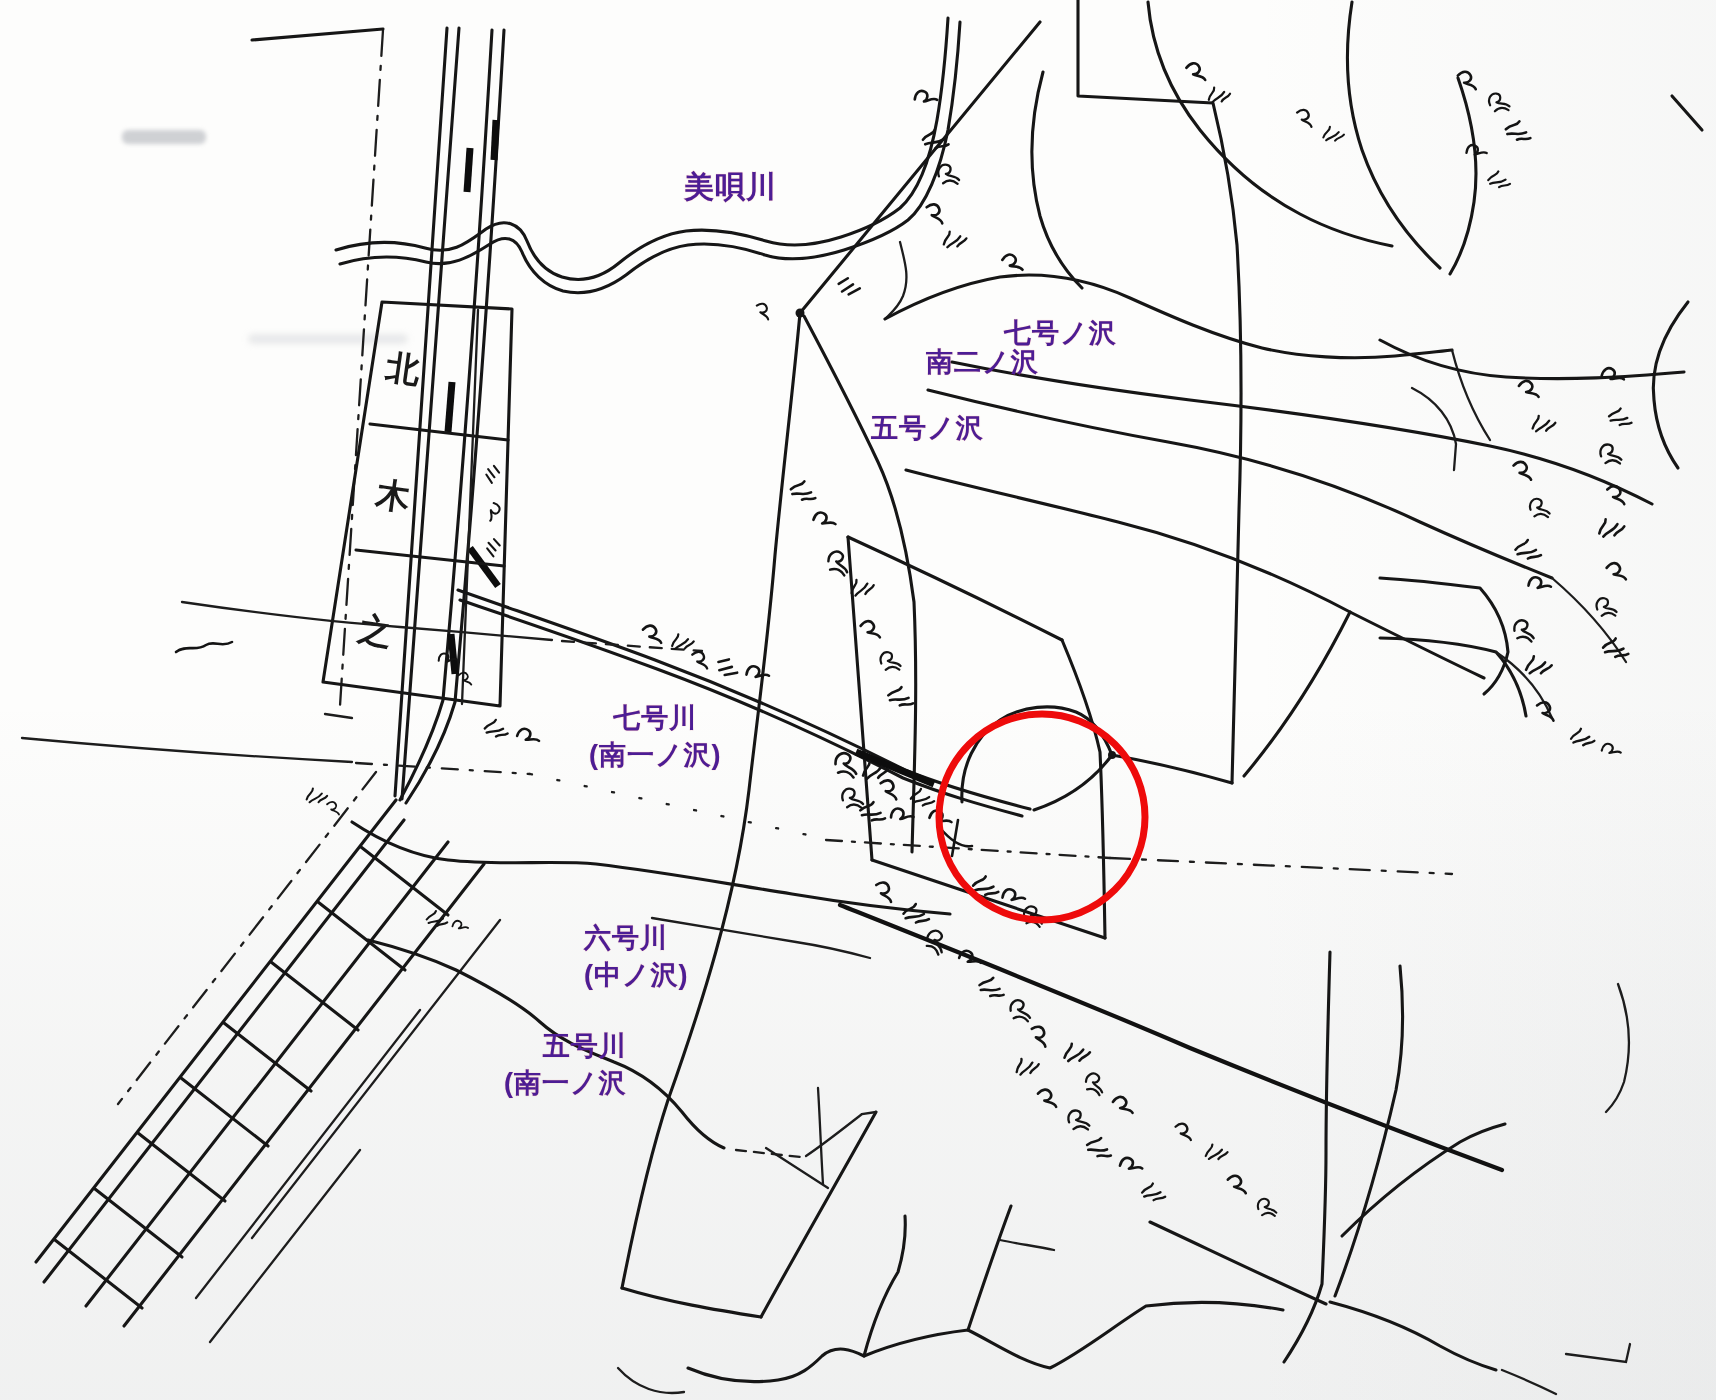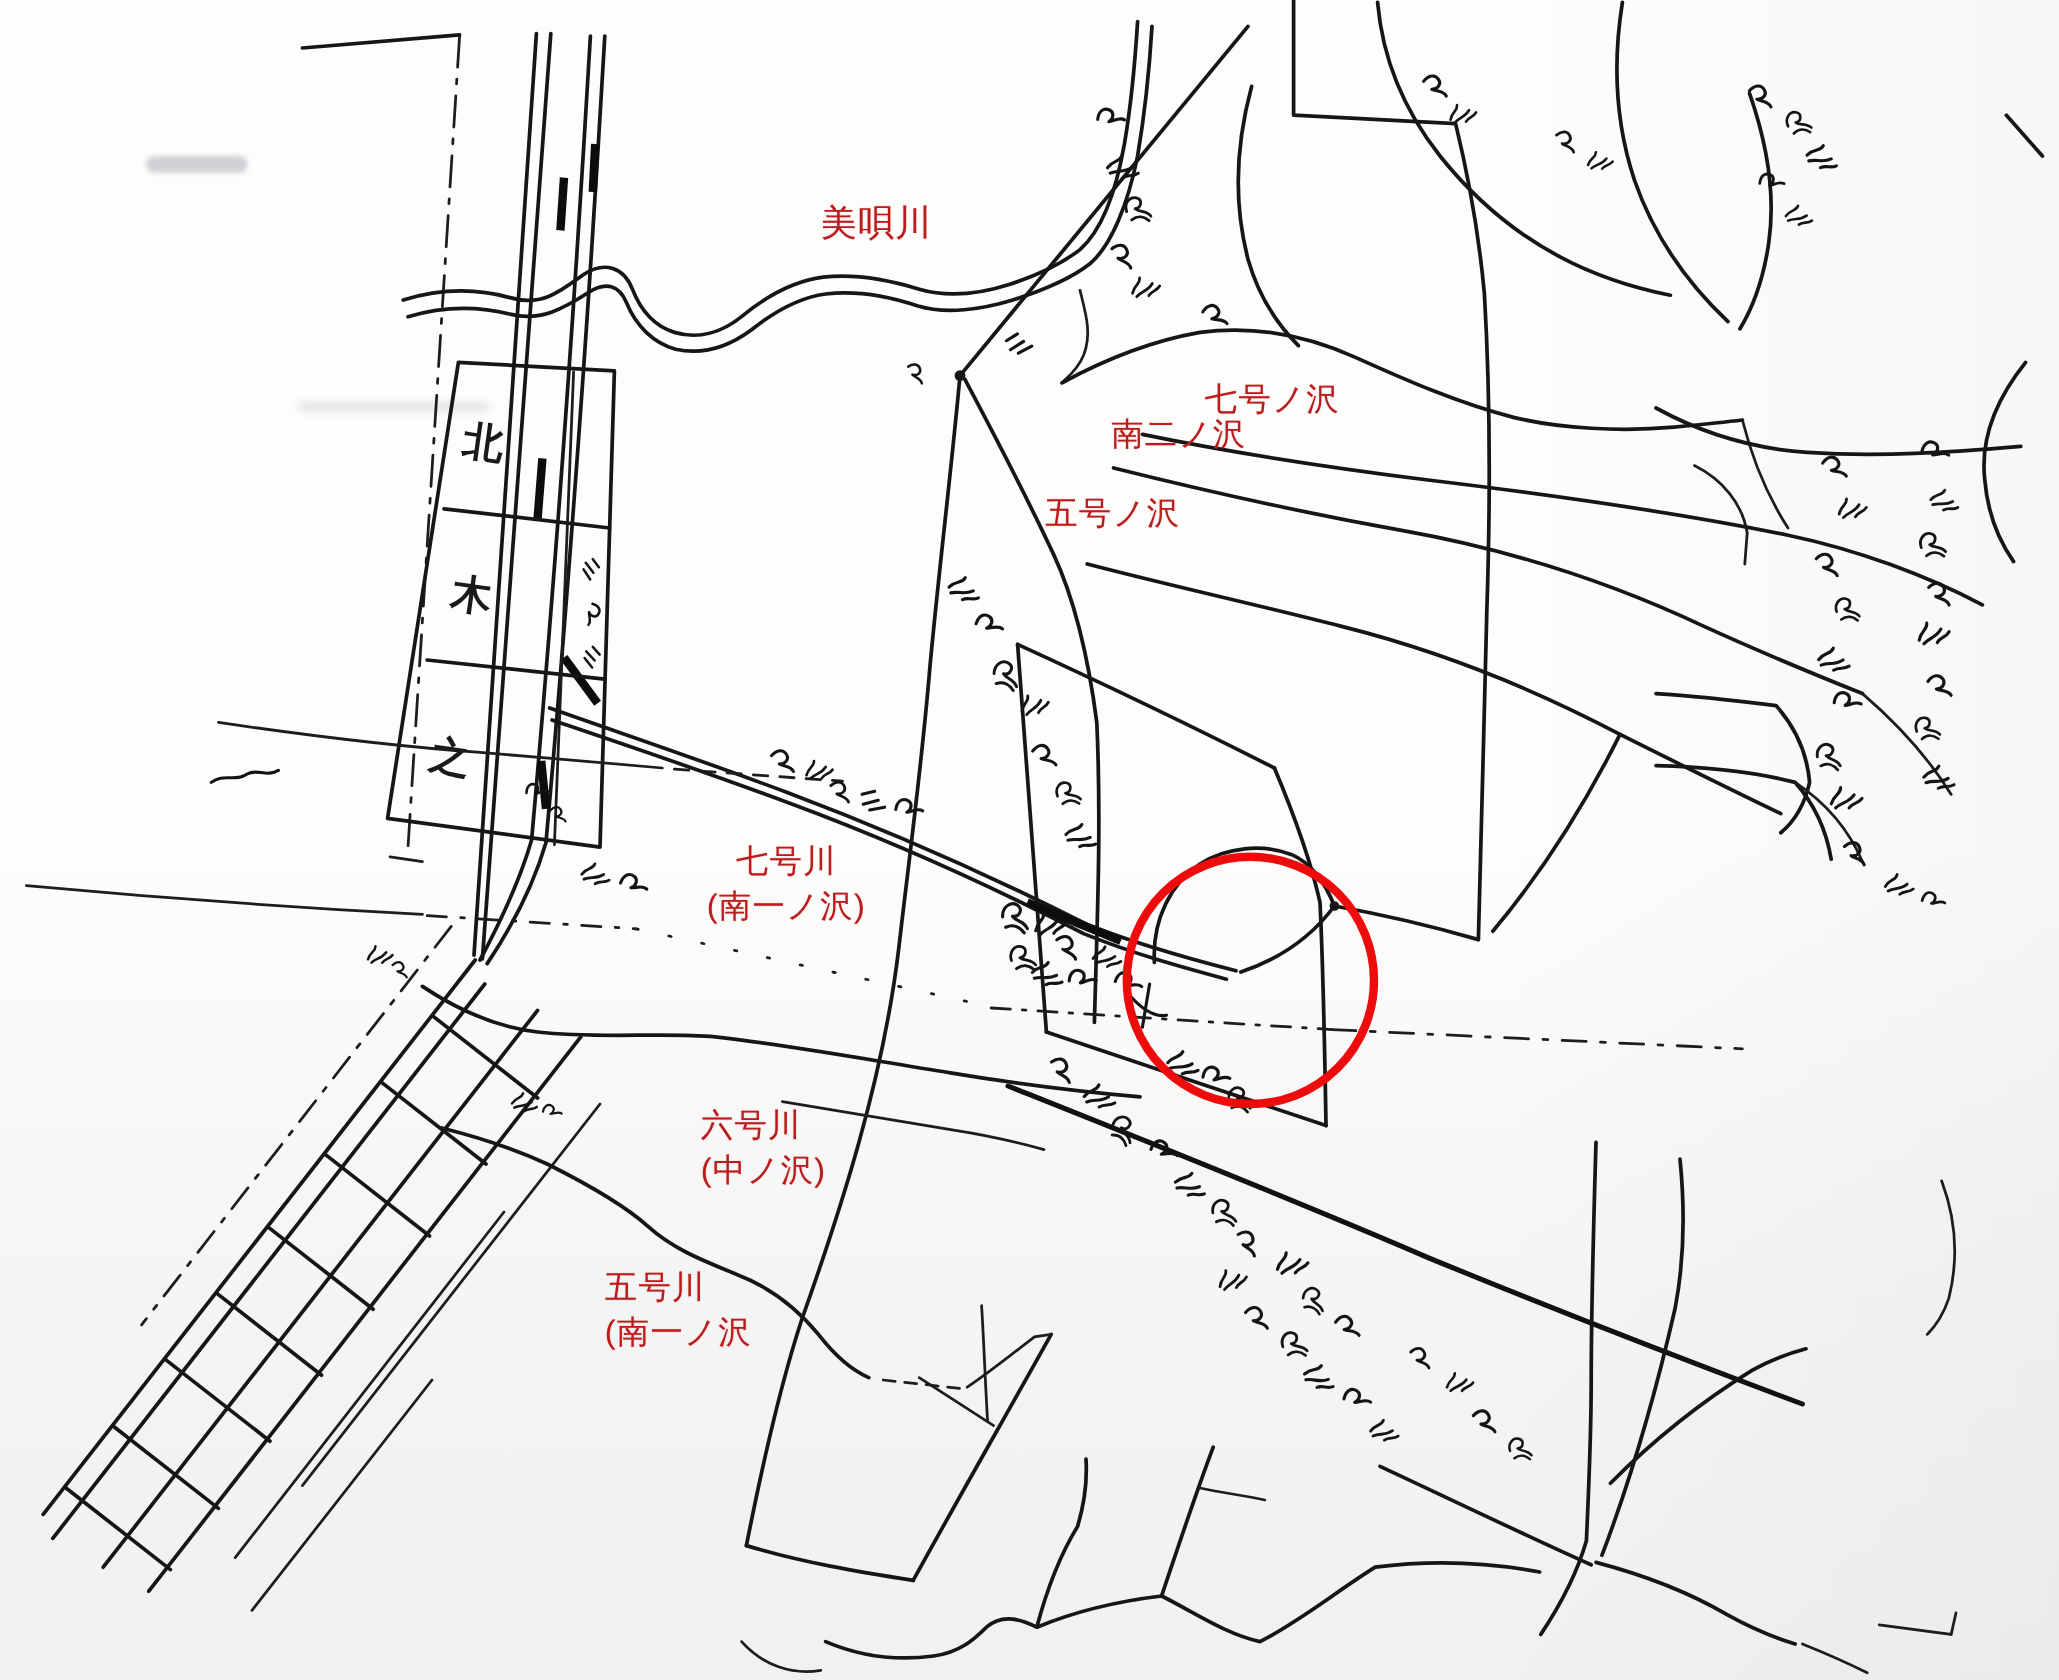--- a/index.html
+++ b/index.html
@@ -18,21 +18,21 @@
 
   svg.map-ink{position:absolute;left:0;top:0;}
   .ink{stroke:#161616;fill:none;stroke-width:3.1;stroke-linecap:round;stroke-linejoin:round;}
   .ink-thin{stroke:#1d1d1d;fill:none;stroke-width:2.3;stroke-linecap:round;}
   .ink-bold{stroke:#111;fill:none;stroke-width:4.2;stroke-linecap:round;stroke-linejoin:round;}
   .ink-xbold{stroke:#0d0d0d;fill:none;stroke-width:7;stroke-linecap:butt;}
   .scrib{stroke:#141414;fill:none;stroke-width:2.6;stroke-linecap:round;stroke-linejoin:round;}
   .kanji{fill:#1a1a1a;font-size:34px;font-weight:600;font-family:"Liberation Sans",sans-serif;}
 
   .red-label{
-    position:absolute;color:#b91c1c;font-weight:400;font-size:27px;
+    position:absolute;color:#4c1d95;font-weight:700;font-size:27px;
     letter-spacing:1px;line-height:37px;white-space:nowrap;
     text-shadow:0 0 1px rgba(238,11,11,.4);
   }
   .red-label.big{font-size:30px;}
 </style>
 </head>
 <body>
 
 <div id="stage">
 
@@ -331,18 +331,18 @@
   <div class="red-label" style="left:589px;top:700px;text-align:center;">
     <div><span>七号川</span></div>
     <div><span>(南一ノ沢)</span></div>
   </div>
 
   <div class="red-label" style="left:584px;top:920px;">
     <div><span>六号川</span></div>
     <div><span>(中ノ沢)</span></div>
   </div>
 
-  <div class="red-label" style="left:504px;top:1055px;">
+  <div class="red-label" style="left:504px;top:1028px;text-align:right;">
     <div><span>五号川</span></div>
     <div><span>(南一ノ沢</span></div>
   </div>
 
 </div>
 
 </body></html>

